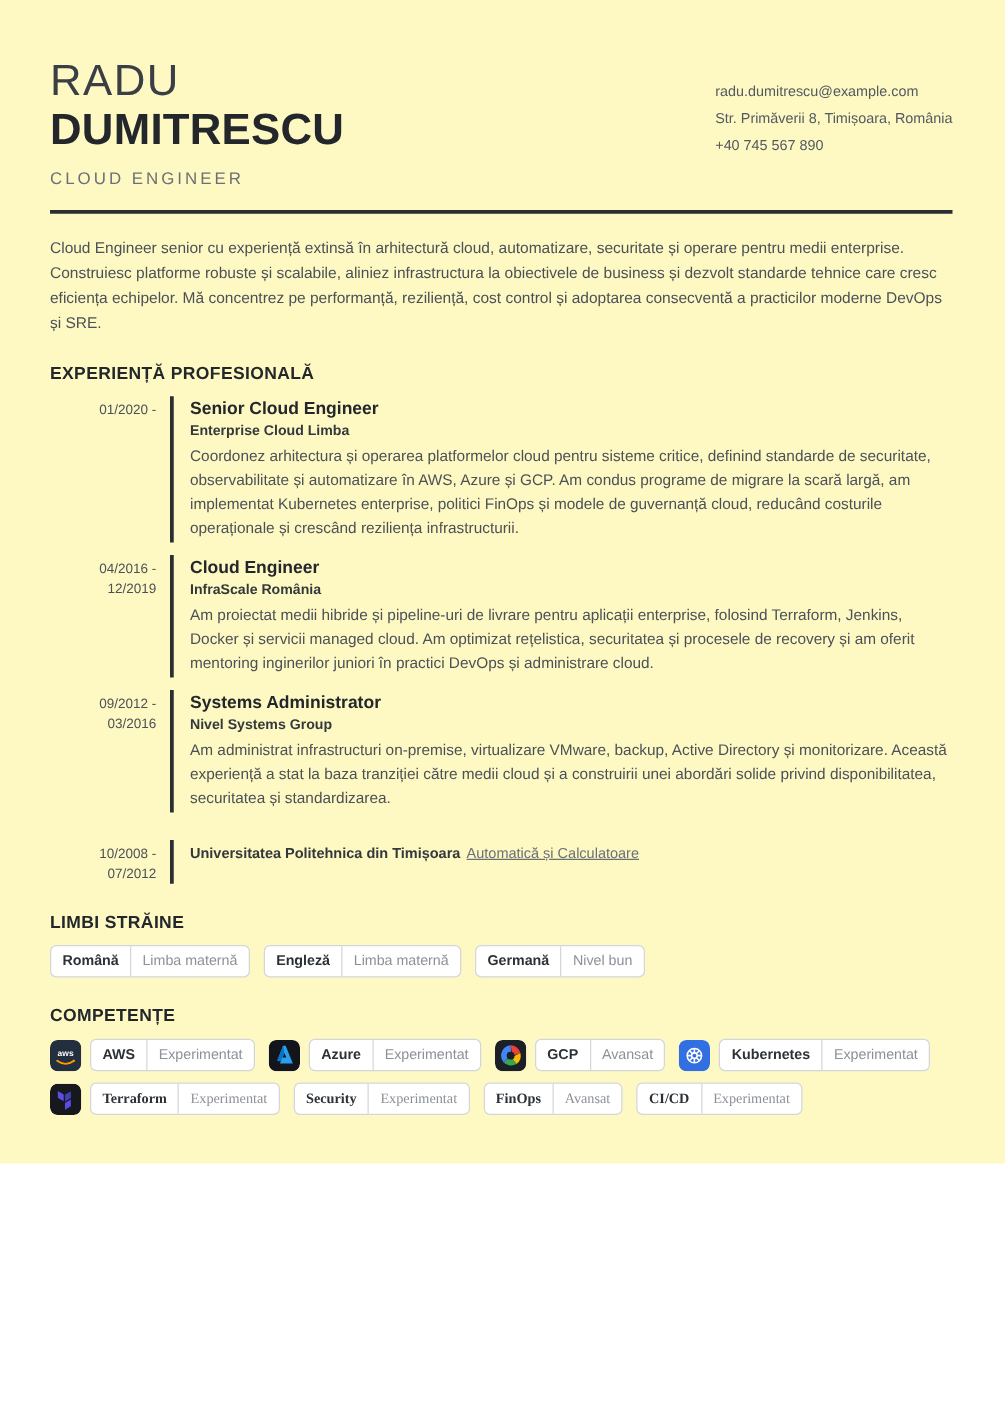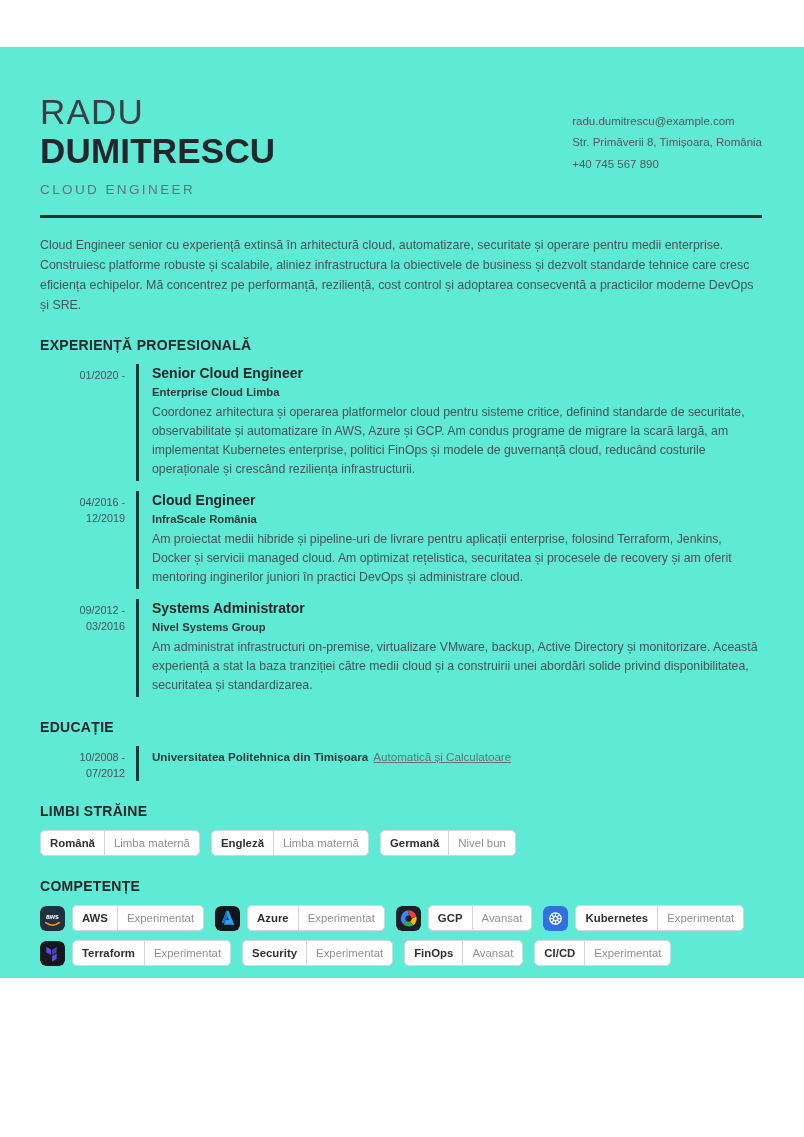--- a/index.html
+++ b/index.html
@@ -9,24 +9,23 @@
   }
   body {
     font-family: "Liberation Sans", sans-serif;
     color: #2f3337;
     -webkit-font-smoothing: antialiased;
   }
   .page {
     position: relative;
     width: 804px;
     height: 931px;
-    background: #5eead4;
+    background: #fef9c3;
     box-sizing: border-box;
     overflow: hidden;
-    margin-top: 47px;
   }
   .inner {
     padding: 44px 42px 0 40px;
   }
 
   
   .header {
     display: flex;
     align-items: flex-start;
     justify-content: space-between;
@@ -147,21 +146,21 @@
     text-decoration: underline;
   }
 
   
   .pill-row {
     display: flex;
     flex-wrap: wrap;
     align-items: center;
     gap: 9px 11px;
   }
-  .pill-row + .pill-row { margin-top: 9px; }
+  .pill-row + .pill-row { margin-top: 9px; font-family: Liberation Serif, serif; }
   .pill-group {
     display: flex;
     align-items: center;
     gap: 7px;
   }
   .pill {
     display: inline-flex;
     align-items: stretch;
     border: 1px solid #d3d7db;
     border-radius: 5px;
@@ -257,21 +256,20 @@
         <div class="entry-bar"></div>
         <div class="entry-body">
           <div class="entry-role">Systems Administrator</div>
           <div class="entry-org">Nivel Systems Group</div>
           <div class="entry-desc">Am administrat infrastructuri on-premise, virtualizare VMware, backup, Active Directory și monitorizare. Această experiență a stat la baza tranziției către medii cloud și a construirii unei abordări solide privind disponibilitatea, securitatea și standardizarea.</div>
         </div>
       </div>
     </div>
 
     <div class="section">
-      <div class="section-title">EDUCAȚIE</div>
       <div class="entry">
         <div class="entry-dates">
           <div>10/2008 -</div>
           <div>07/2012</div>
         </div>
         <div class="entry-bar"></div>
         <div class="entry-body">
           <div class="edu-org-line">
             <span class="edu-org">Universitatea Politehnica din Timișoara</span><span class="edu-field">Automatică și Calculatoare</span>
           </div>

